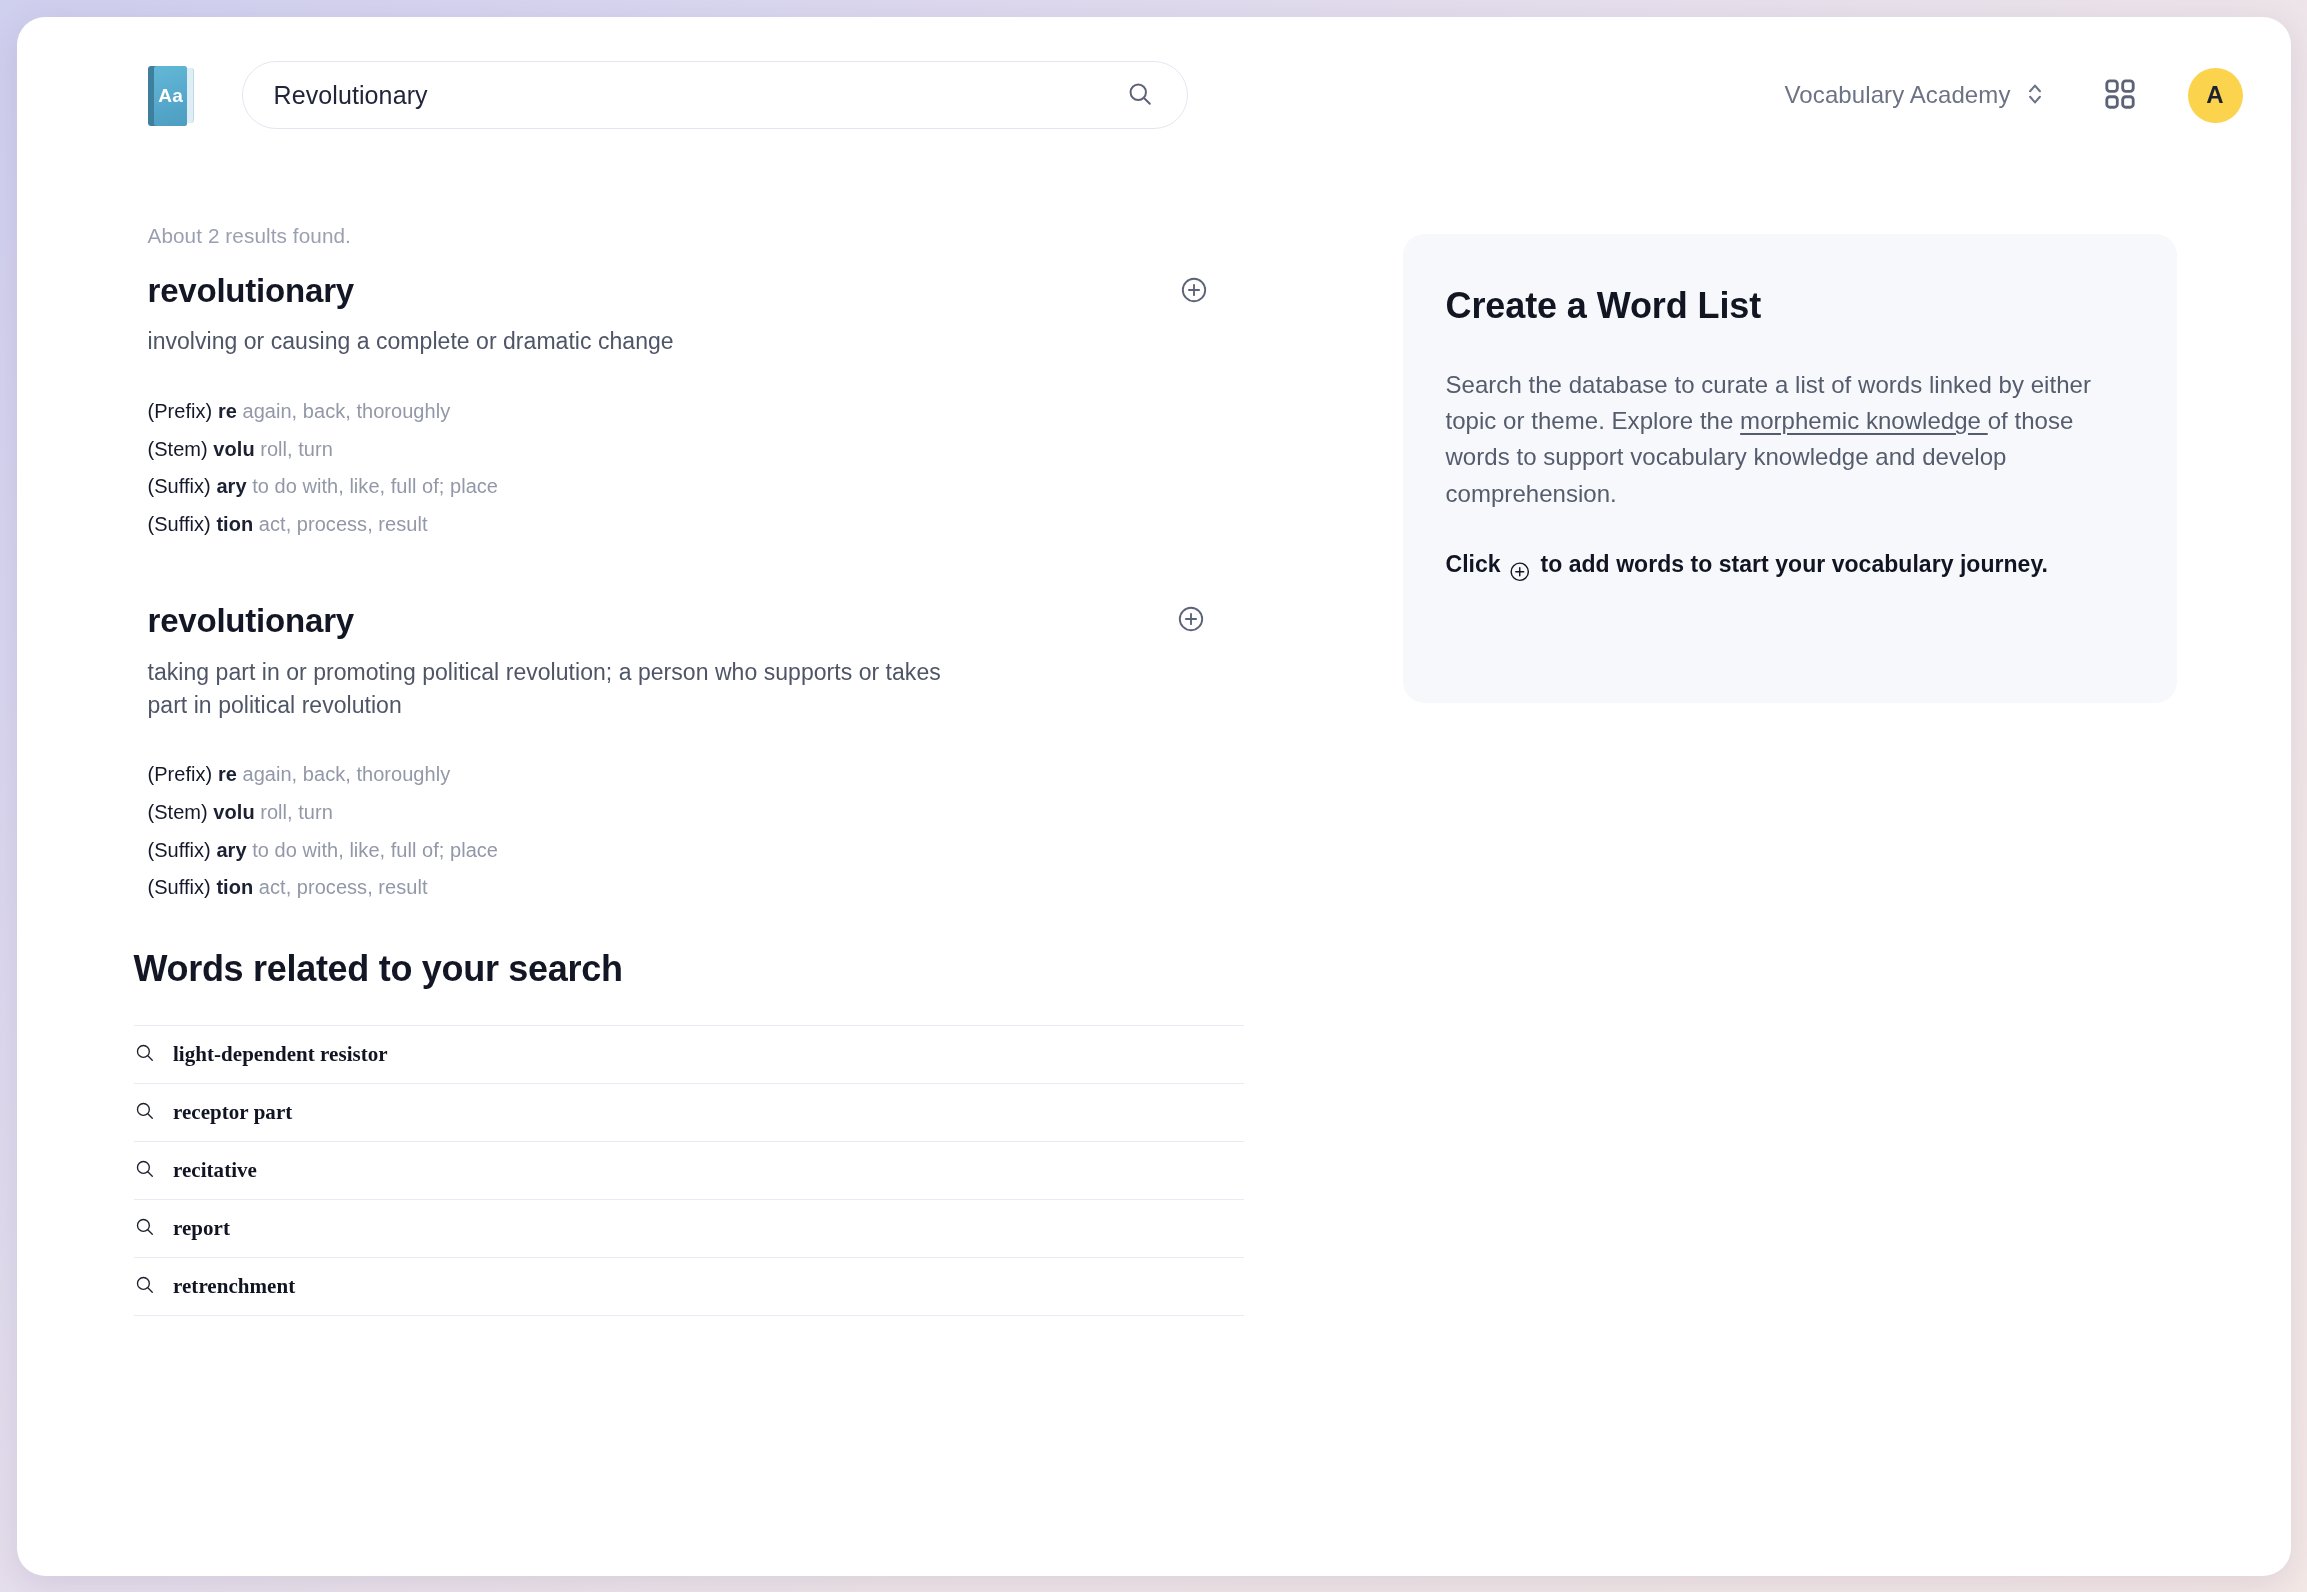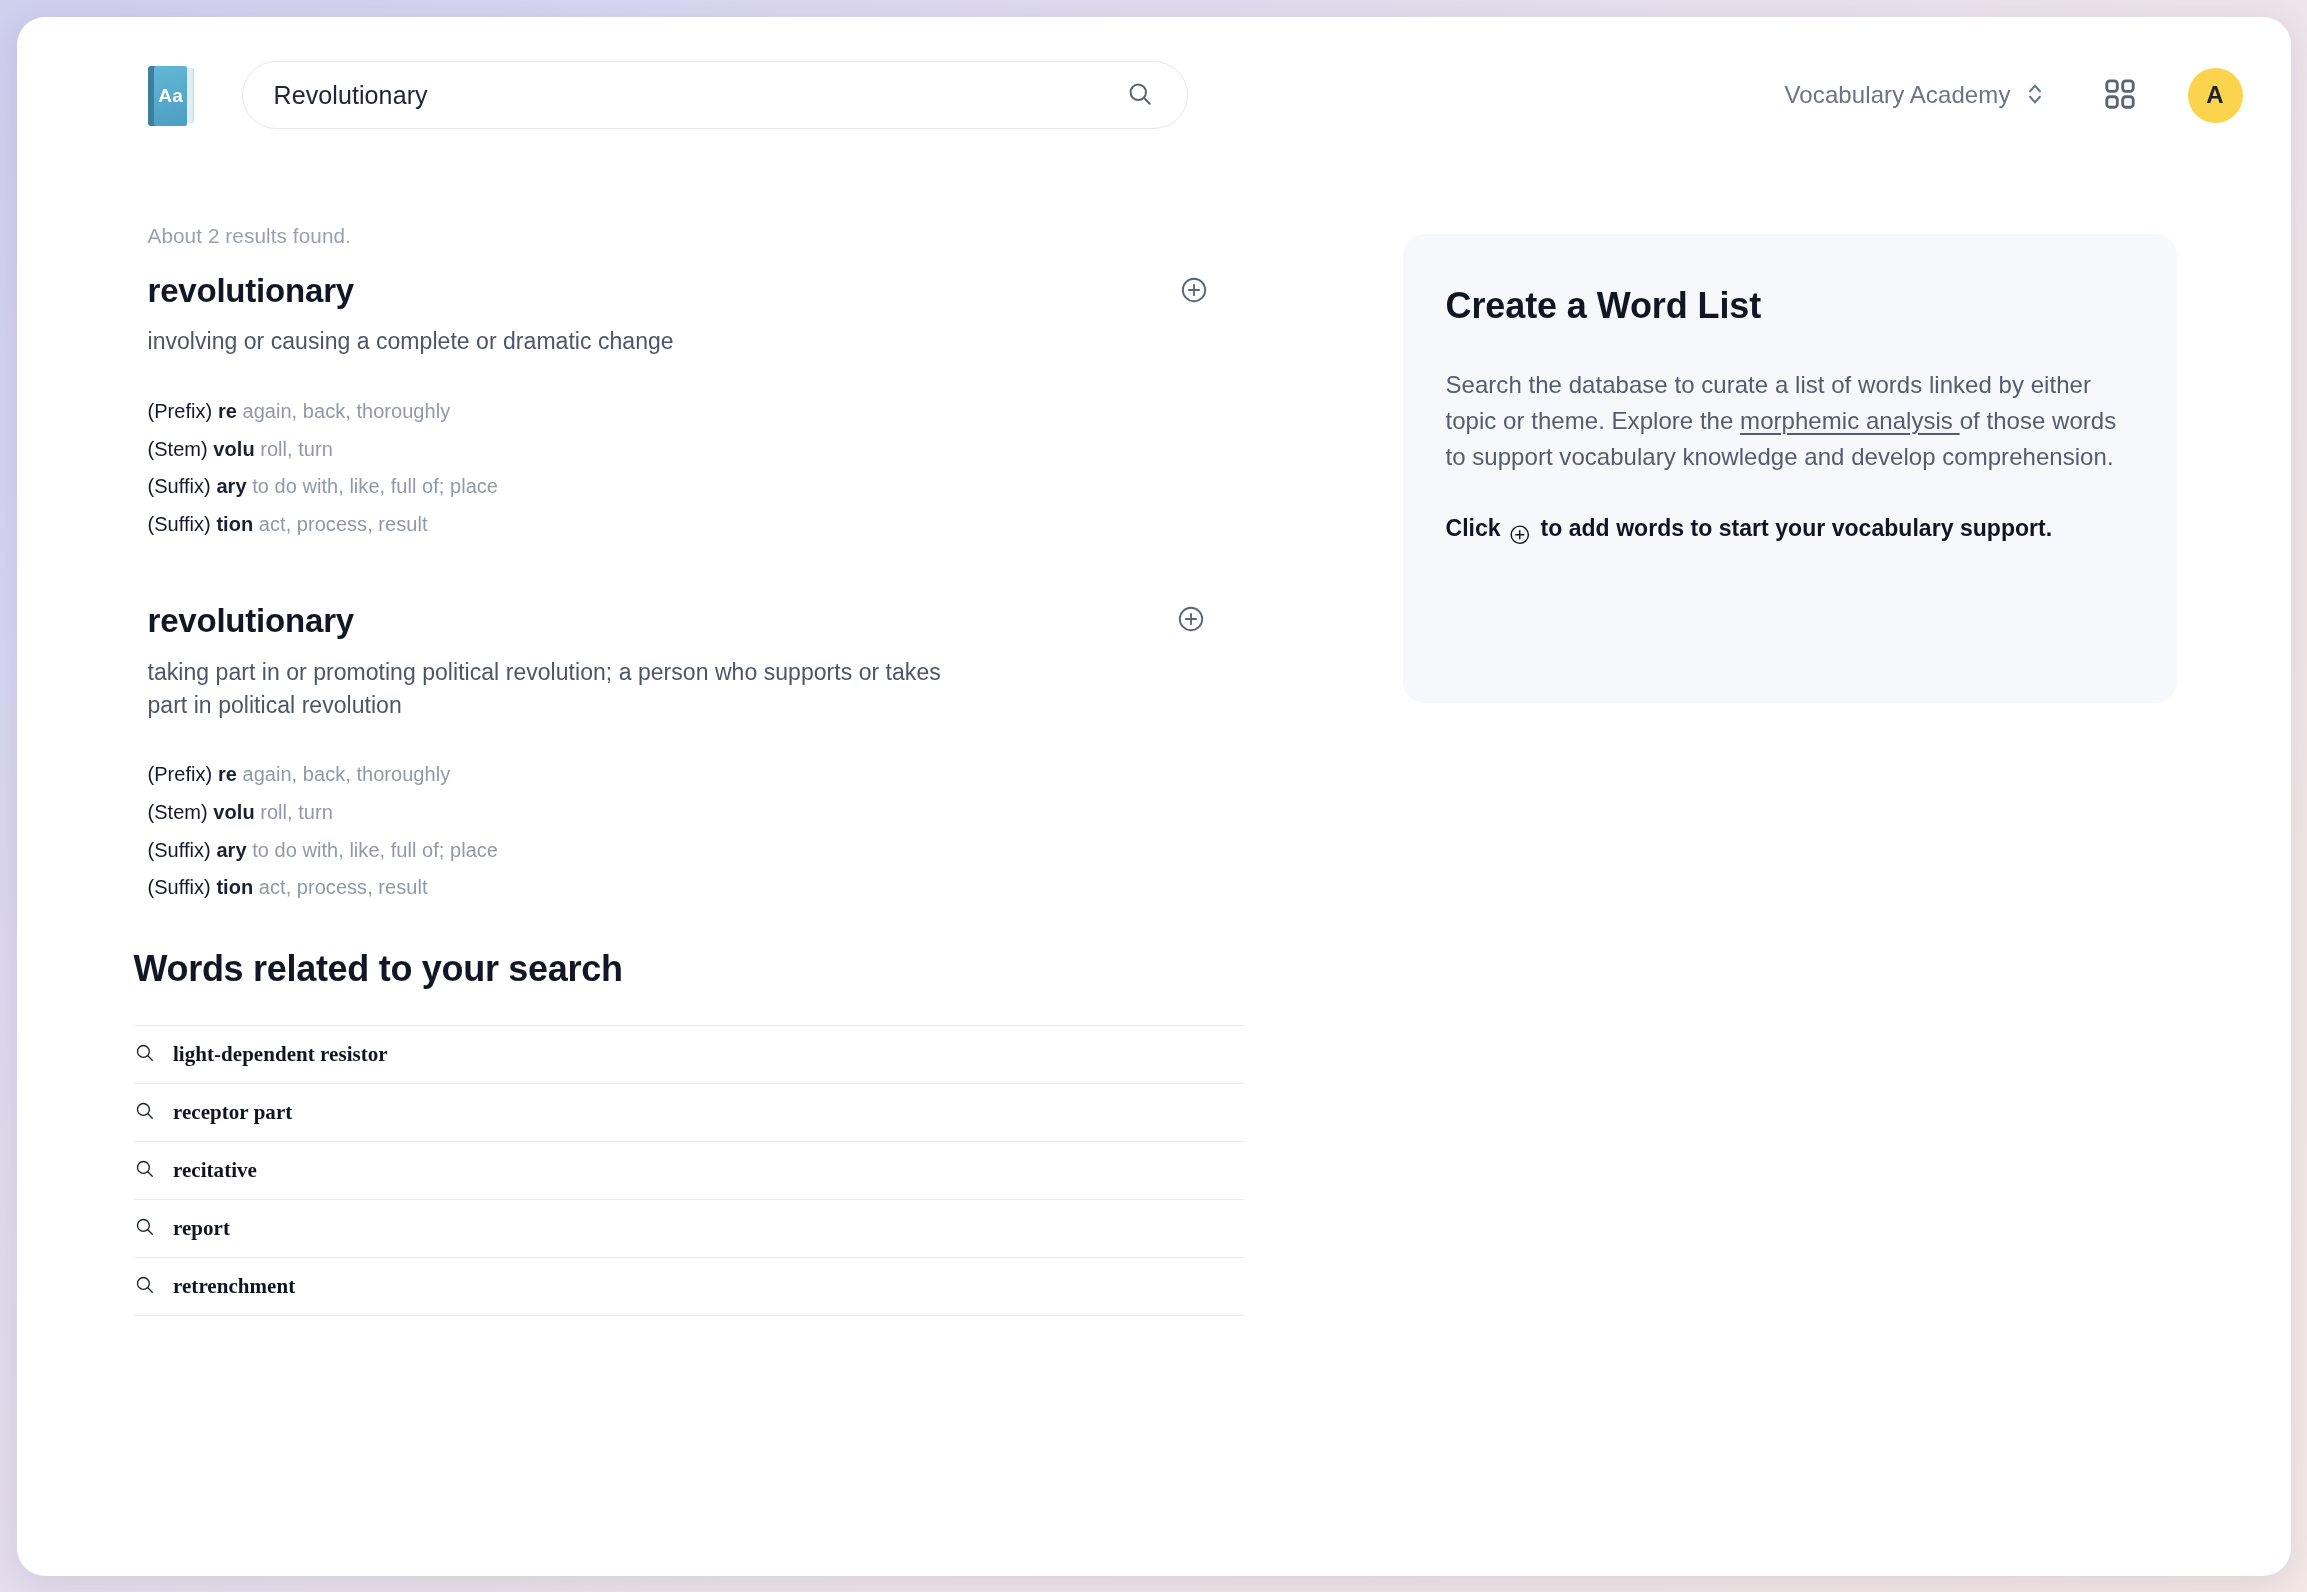--- a/index.html
+++ b/index.html
@@ -456,31 +456,31 @@
           </span>
           <span class="label">retrenchment</span>
         </div>
 
       </div>
     </div>
 
     <div class="card">
       <h3>Create a Word List</h3>
 
-      <p><span>Search the database to curate a list of words linked by either topic or theme. Explore the </span><a class="link" href="#">morphemic analysis </a><span>of those words to support vocabulary knowledge and develop comprehension.</span></p>
+      <p><span>Search the database to curate a list of words linked by either topic or theme. Explore the </span><a class="link" href="#">morphemic knowledge </a><span>of those words to support vocabulary knowledge and develop comprehension.</span></p>
 
 
       <p class="cta">
         <span>Click</span>
         <span class="plus-inline">
           <svg width="21.5" height="21.5" viewBox="0 0 24 24" fill="none" stroke="#111523" stroke-width="1.6" stroke-linecap="round">
             <circle cx="12" cy="12" r="9.6"></circle>
             <line x1="12" y1="7.6" x2="12" y2="16.4"></line>
             <line x1="7.6" y1="12" x2="16.4" y2="12"></line>
           </svg>
         </span>
-        <span>to add words to start your vocabulary support.</span>
+        <span>to add words to start your vocabulary journey.</span>
       </p>
     </div>
 
   </div>
 </div>
 
 
 </body></html>

